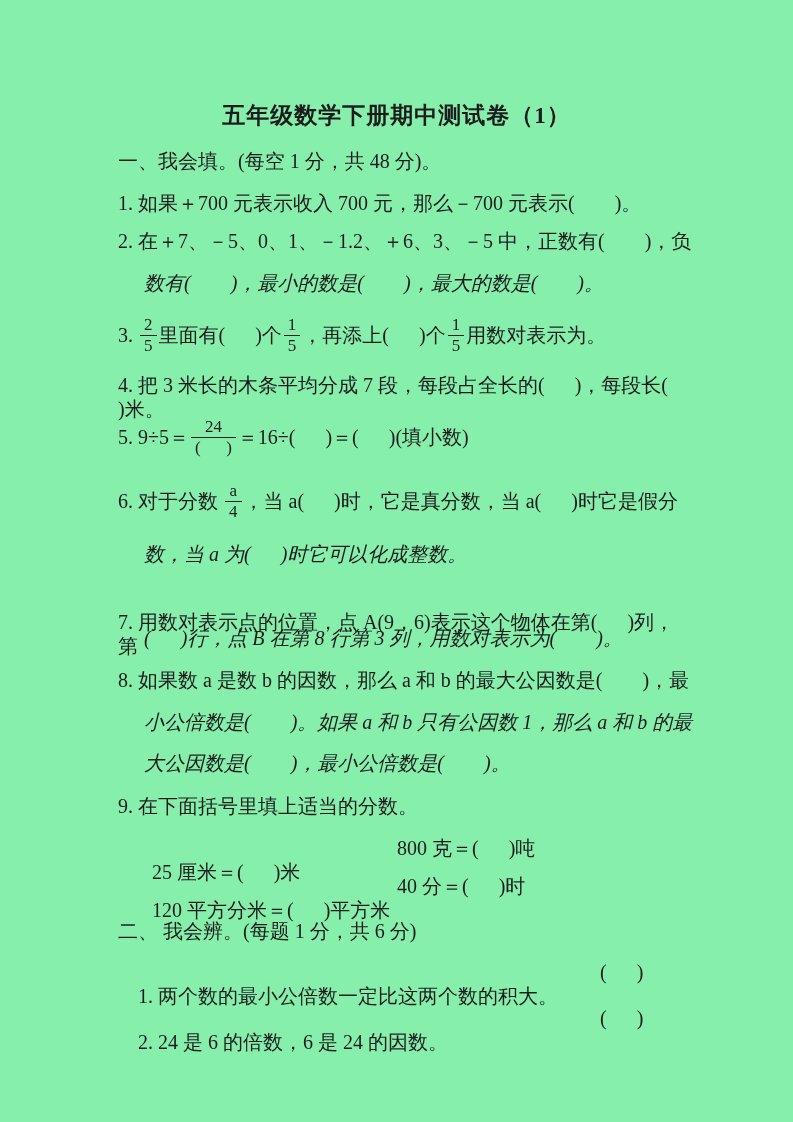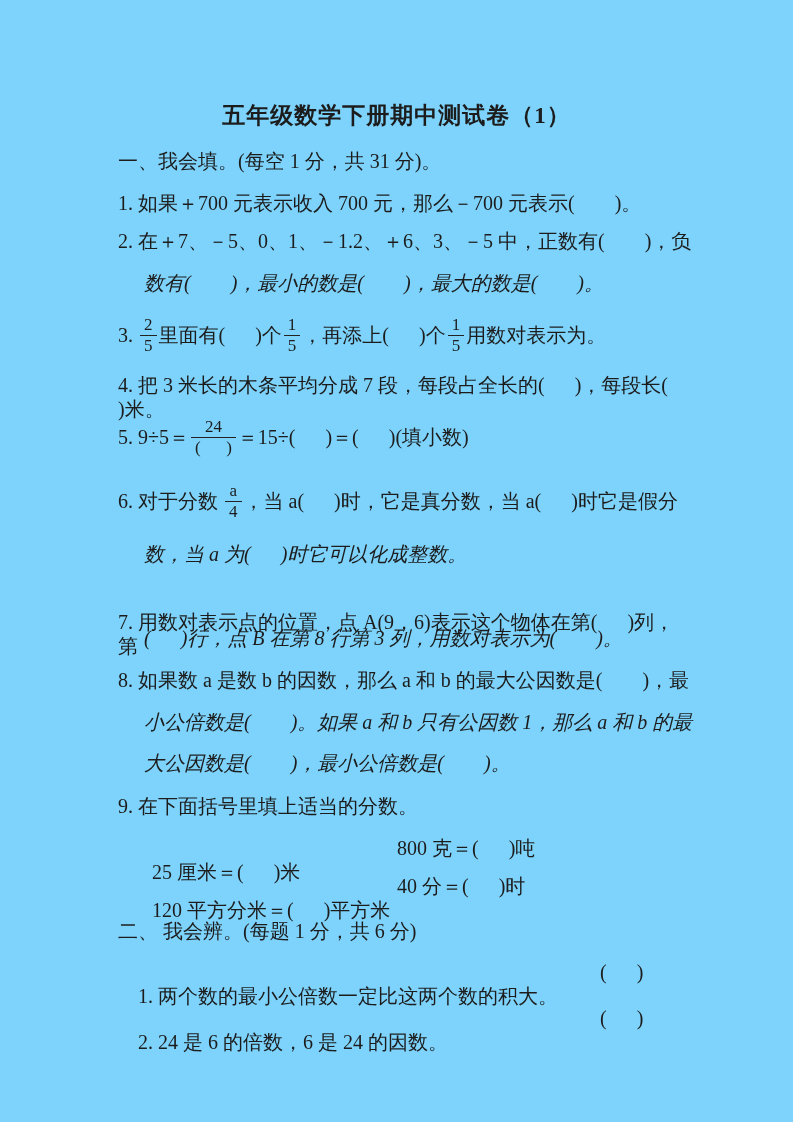--- a/index.html
+++ b/index.html
@@ -1,20 +1,20 @@
 <!DOCTYPE html>
 <html><head>
 <meta charset="utf-8">
 <style>
   html,body{margin:0;padding:0;background:#e8e8e8;}
   .page{
     position:relative;
     width:793px;height:1122px;
     margin:0 auto;
-    background:#7dd3fc;
+    background:#86efac;
     font-family:"Liberation Serif","DejaVu Serif",serif;
     color:#1c1c1c;
     overflow:hidden;
   }
   .title{
     position:absolute;
     top:100px;left:0;width:793px;
     margin:0;
     text-align:center;
     font-size:23px;
@@ -51,21 +51,21 @@
   .tf-ans{position:absolute;left:482px;top:0;}
   .heading{font-size:20px;}
 </style>
 </head>
 <body>
 
 <div class="page">
 
   <h1 class="title">五年级数学下册期中测试卷（1）</h1>
 
-  <div class="line heading" style="top:149px">一、我会填。(每空 1 分，共 31 分)。</div>
+  <div class="line heading" style="top:149px">一、我会填。(每空 1 分，共 48 分)。</div>
 
   <div class="line" style="top:191px">1. 如果＋700 元表示收入 700 元，那么－700 元表示(        )。</div>
 
   <div class="line" style="top:229px">2. 在＋7、－5、0、1、－1.2、＋6、3、－5 中，正数有(        )，负</div>
   <div class="line indent" style="top:271px">数有(        )，最小的数是(        )，最大的数是(        )。</div>
 
   <div class="line frac-line" style="top:312px">
     <span>3. </span>
     <span class="frac"><span class="top">2</span><span class="bot">5</span></span>
     <span>里面有(      )个</span>
@@ -73,21 +73,21 @@
     <span>，再添上(      )个</span>
     <span class="frac"><span class="top">1</span><span class="bot">5</span></span>
     <span>用数对表示为。</span>
   </div>
 
   <div class="line" style="top:373px">4. 把 3 米长的木条平均分成 7 段，每段占全长的(      )，每段长(      )米。</div>
 
   <div class="line frac-line" style="top:414px">
     <span>5. 9÷5＝</span>
     <span class="frac"><span class="top">24</span><span class="bot">(      )</span></span>
-    <span>＝15÷(      )＝(      )(填小数)</span>
+    <span>＝16÷(      )＝(      )(填小数)</span>
   </div>
 
   <div class="line frac-line" style="top:478px">
     <span>6. 对于分数 </span>
     <span class="frac"><span class="top">a</span><span class="bot">4</span></span>
     <span>，当 a(      )时，它是真分数，当 a(      )时它是假分</span>
   </div>
   <div class="line indent" style="top:542px">数，当 a 为(      )时它可以化成整数。</div>
 
   <div class="line" style="top:610px">7. 用数对表示点的位置，点 A(9，6)表示这个物体在第(      )列，第</div>

